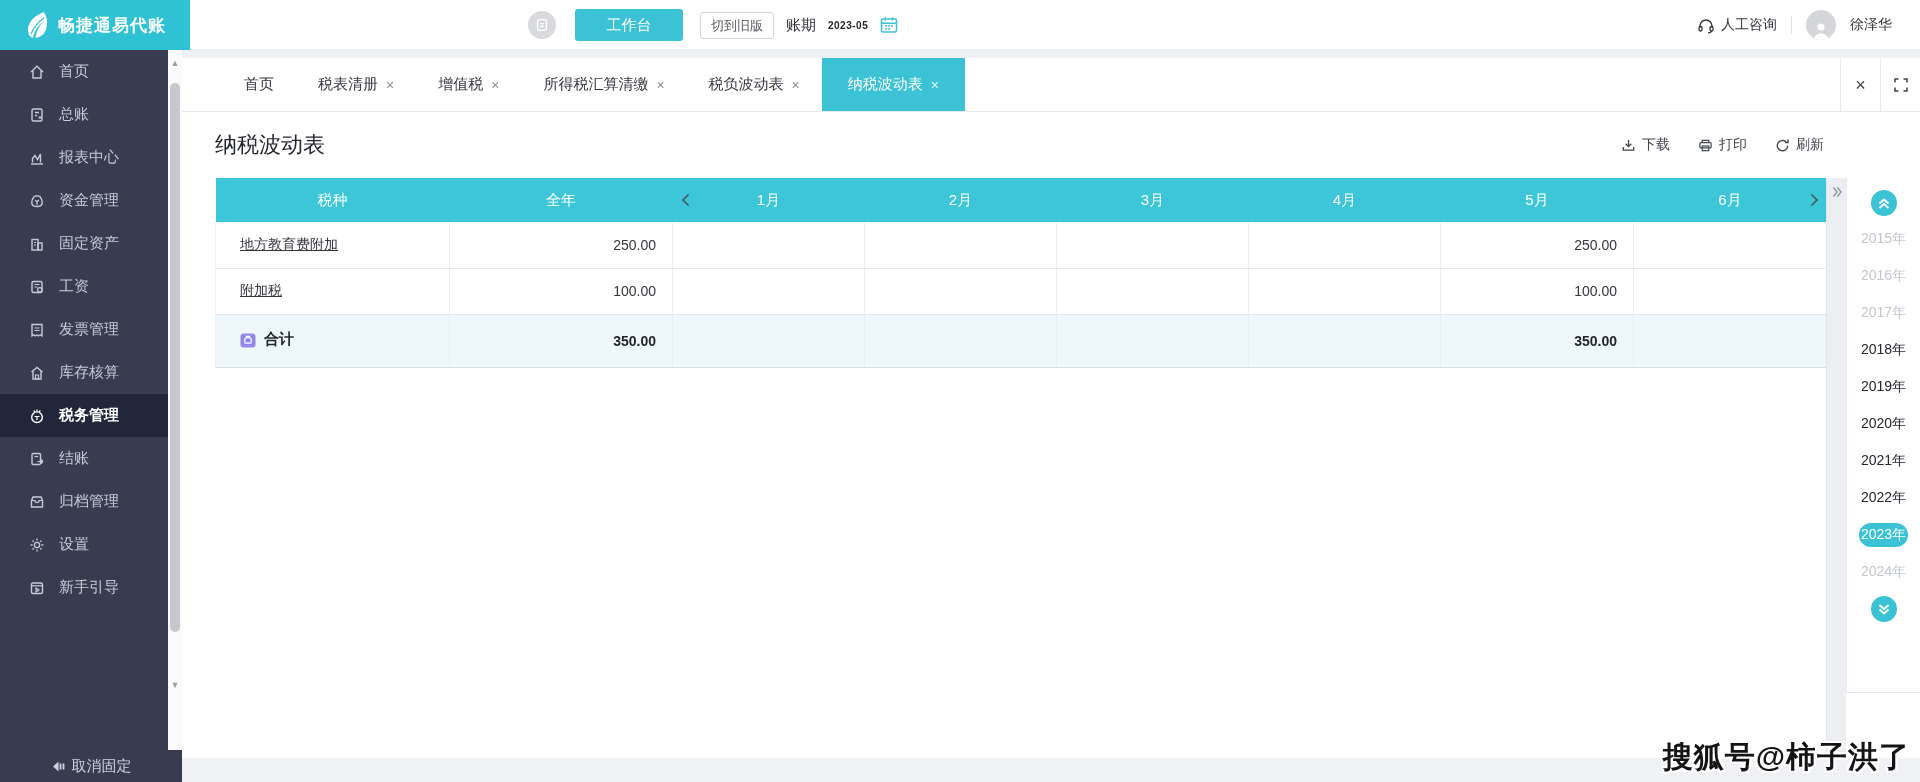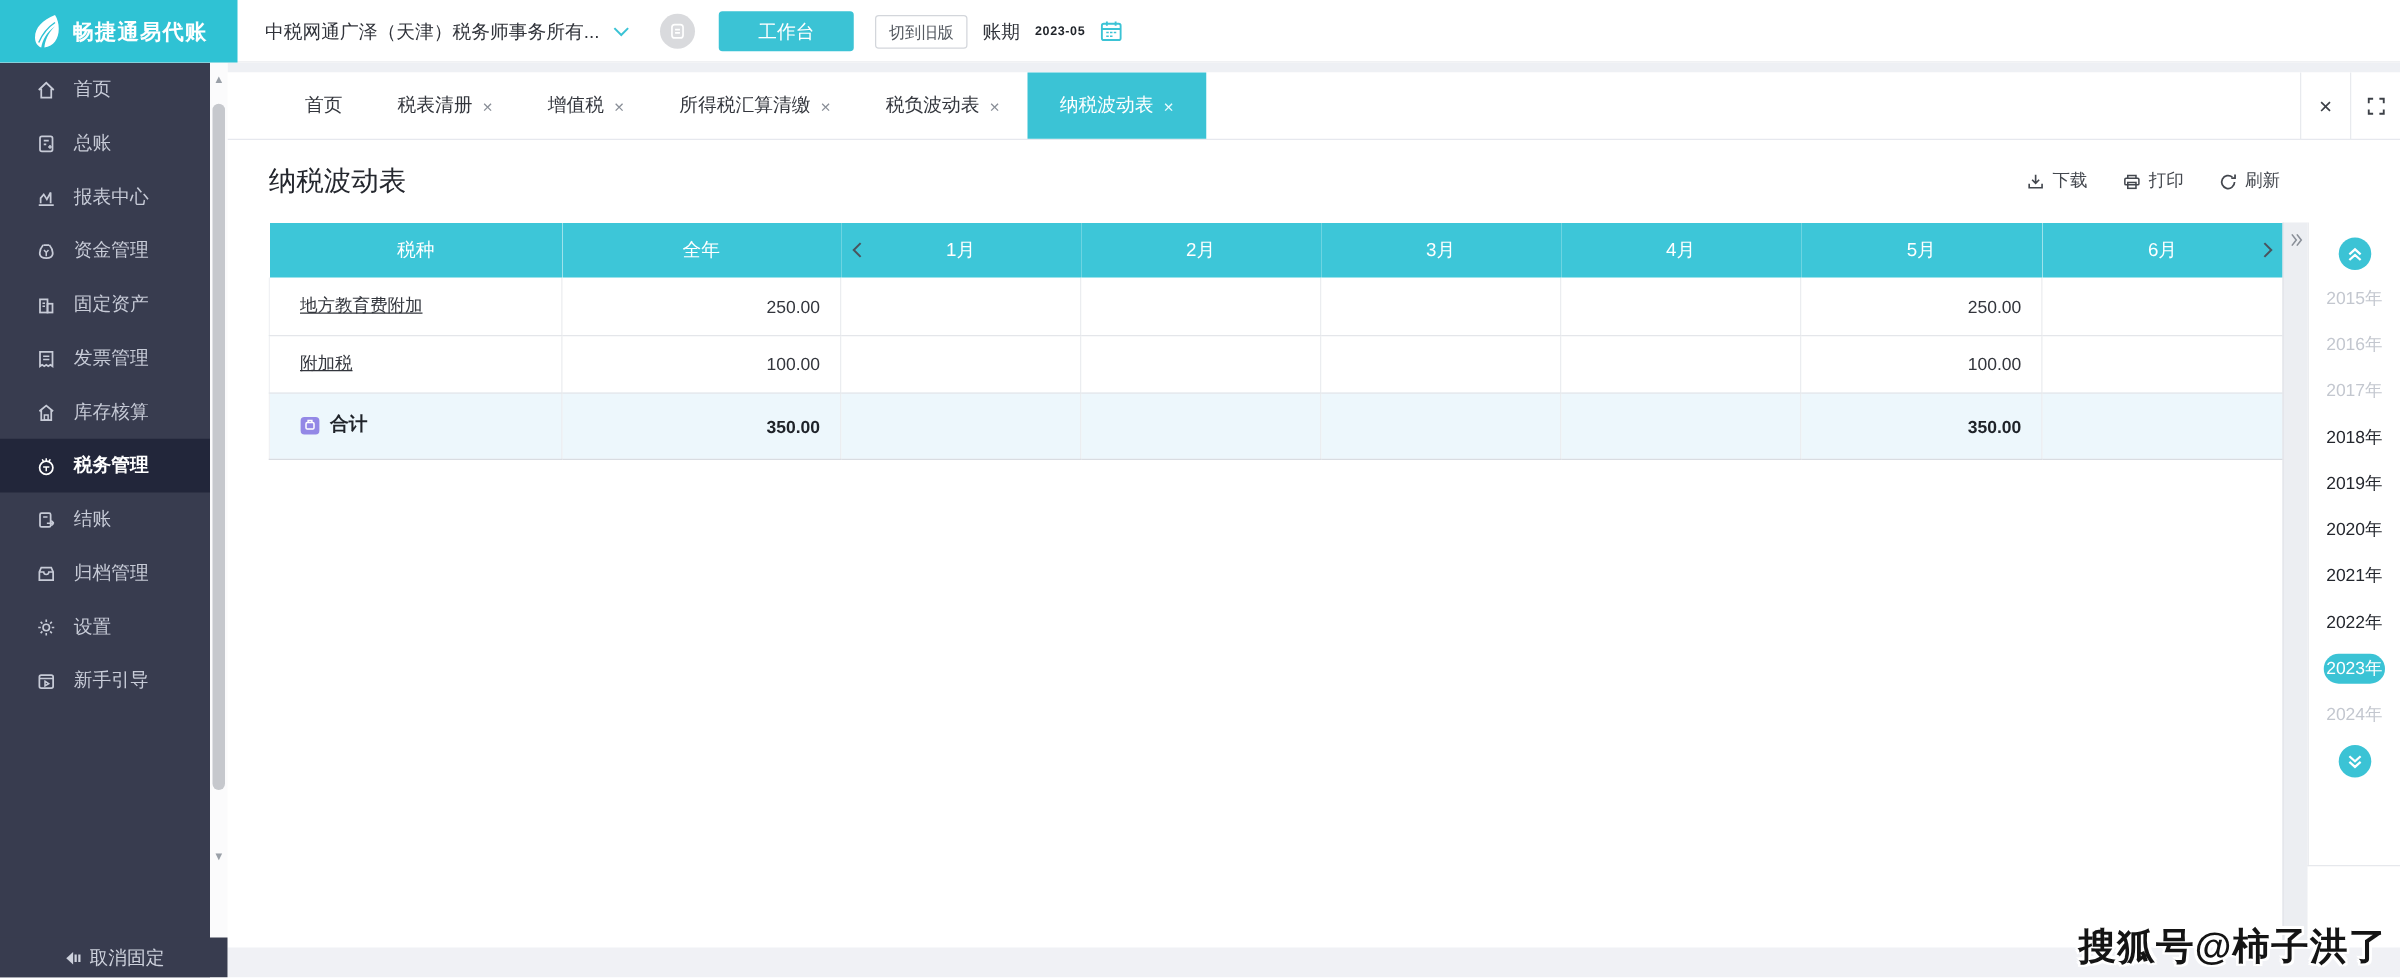--- a/index.html
+++ b/index.html
@@ -117,47 +117,60 @@
   <header class="topbar">
     <div class="logo">
       <span>
         <svg width="26" height="30" viewBox="0 0 26 30">
             <path d="M20 2C10 6 4 12 4 20c0 4 2 7 5 8 1-6 4-12 11-17-6 6-8 12-8.5 17C19 27 23 21 23 13c0-4-1-8-3-11z" fill="#fff"></path>
             <path d="M7 24c3-7 7-12 13-16" stroke="#2fc2d4" stroke-width="1.2" fill="none"></path>
           </svg>
       </span>
       <span class="brand-name">畅捷通易代账</span>
     </div>
-    <div class="company">
-      <span class="cname">中税网通广泽（天津）税务师事务所有...</span>
-      <span>
-        <svg width="14" height="9" viewBox="0 0 14 9">
-            <path d="M1.5 1.5 7 7l5.5-5.5" stroke="#3bc3d5" stroke-width="1.6" fill="none"></path>
-          </svg>
-      </span>
-    </div>
     <div class="clip-circle">
       <svg width="16" height="16" viewBox="0 0 18 18">
           <rect x="4" y="3" width="10" height="12" rx="2.5" fill="none" stroke="#fff" stroke-width="1.5"></rect>
           <path d="M6.8 7.5h4.4M6.8 10.5h4.4" stroke="#fff" stroke-width="1.5"></path>
         </svg>
     </div>
     <button class="btn-workbench">工作台</button>
     <button class="btn-oldver">切到旧版</button>
     <div class="period">
       <span class="p-label">账期</span>
       <span class="p-value">2023-05</span>
       <span>
         <svg width="18" height="18" viewBox="0 0 18 18">
             <rect x="1.5" y="3" width="15" height="13" rx="1.5" fill="none" stroke="#3bc3d5" stroke-width="1.5"></rect>
             <path d="M5.5 1.2v3.4M12.5 1.2v3.4M1.5 7.2h15" stroke="#3bc3d5" stroke-width="1.5"></path>
             <path d="M5 10h2M8 10h2M11 10h2M5 13h2M8 13h2" stroke="#3bc3d5" stroke-width="1.3"></path>
           </svg>
       </span>
     </div>
+    <div class="topbar-right">
+      <div class="support">
+        <span>
+          <svg width="18" height="17" viewBox="0 0 18 17">
+              <path d="M3 10.5V9a6 6 0 0 1 12 0v1.5" fill="none" stroke="#33363d" stroke-width="1.4"></path>
+              <rect x="2" y="9.5" width="3" height="4.5" rx="1.4" fill="none" stroke="#33363d" stroke-width="1.3"></rect>
+              <rect x="13" y="9.5" width="3" height="4.5" rx="1.4" fill="none" stroke="#33363d" stroke-width="1.3"></rect>
+              <path d="M14.5 14c0 1.3-1.8 1.8-3.5 1.8" fill="none" stroke="#33363d" stroke-width="1.3"></path>
+            </svg>
+        </span>
+        <span>人工咨询</span>
+      </div>
+      <div class="tb-divider"></div>
+      <div class="avatar">
+        <svg width="22" height="20" viewBox="0 0 22 20">
+            <circle cx="11" cy="7" r="3.6" fill="#fff"></circle>
+            <path d="M3.5 20c.7-4.4 3.8-6.6 7.5-6.6s6.8 2.2 7.5 6.6z" fill="#fff"></path>
+          </svg>
+      </div>
+      <span class="username">徐泽华</span>
+    </div>
   </header>
 
   <aside class="sidebar">
     <ul class="side-menu">
       <li class="side-item">
         <span>
             <svg width="18" height="18" viewBox="0 0 18 18" stroke="currentColor" fill="none" stroke-width="1.4">
               <path d="M3 9 9 3.2 15 9M5 8v7h8V8"></path>
             </svg>
           </span>
@@ -194,20 +207,30 @@
       </li>
       <li class="side-item">
         <span>
             <svg width="18" height="18" viewBox="0 0 18 18" stroke="currentColor" fill="none" stroke-width="1.4">
               <rect x="4" y="4.5" width="6" height="10.5"></rect>
               <rect x="10" y="8" width="4" height="7"></rect>
               <path d="M6 7.5h2M6 10h2" stroke-width="1.2"></path>
             </svg>
           </span>
         <span>固定资产</span>
+      </li>
+      <li class="side-item">
+        <span>
+            <svg width="18" height="18" viewBox="0 0 18 18" stroke="currentColor" fill="none" stroke-width="1.4">
+              <rect x="4" y="3.5" width="10" height="11" rx="1.5"></rect>
+              <path d="M6.5 6.5h5M6.5 9h3" stroke-width="1.2"></path>
+              <circle cx="11.8" cy="11.8" r="2.2" stroke-width="1.2"></circle>
+            </svg>
+          </span>
+        <span>工资</span>
       </li>
       <li class="side-item">
         <span>
             <svg width="18" height="18" viewBox="0 0 18 18" stroke="currentColor" fill="none" stroke-width="1.4">
               <path d="M4 3.5h10V15l-1.7-1.2L10.6 15 9 13.8 7.4 15l-1.7-1.2L4 15z"></path>
               <path d="M6.5 7h5M6.5 9.5h5" stroke-width="1.2"></path>
             </svg>
           </span>
         <span>发票管理</span>
       </li>

